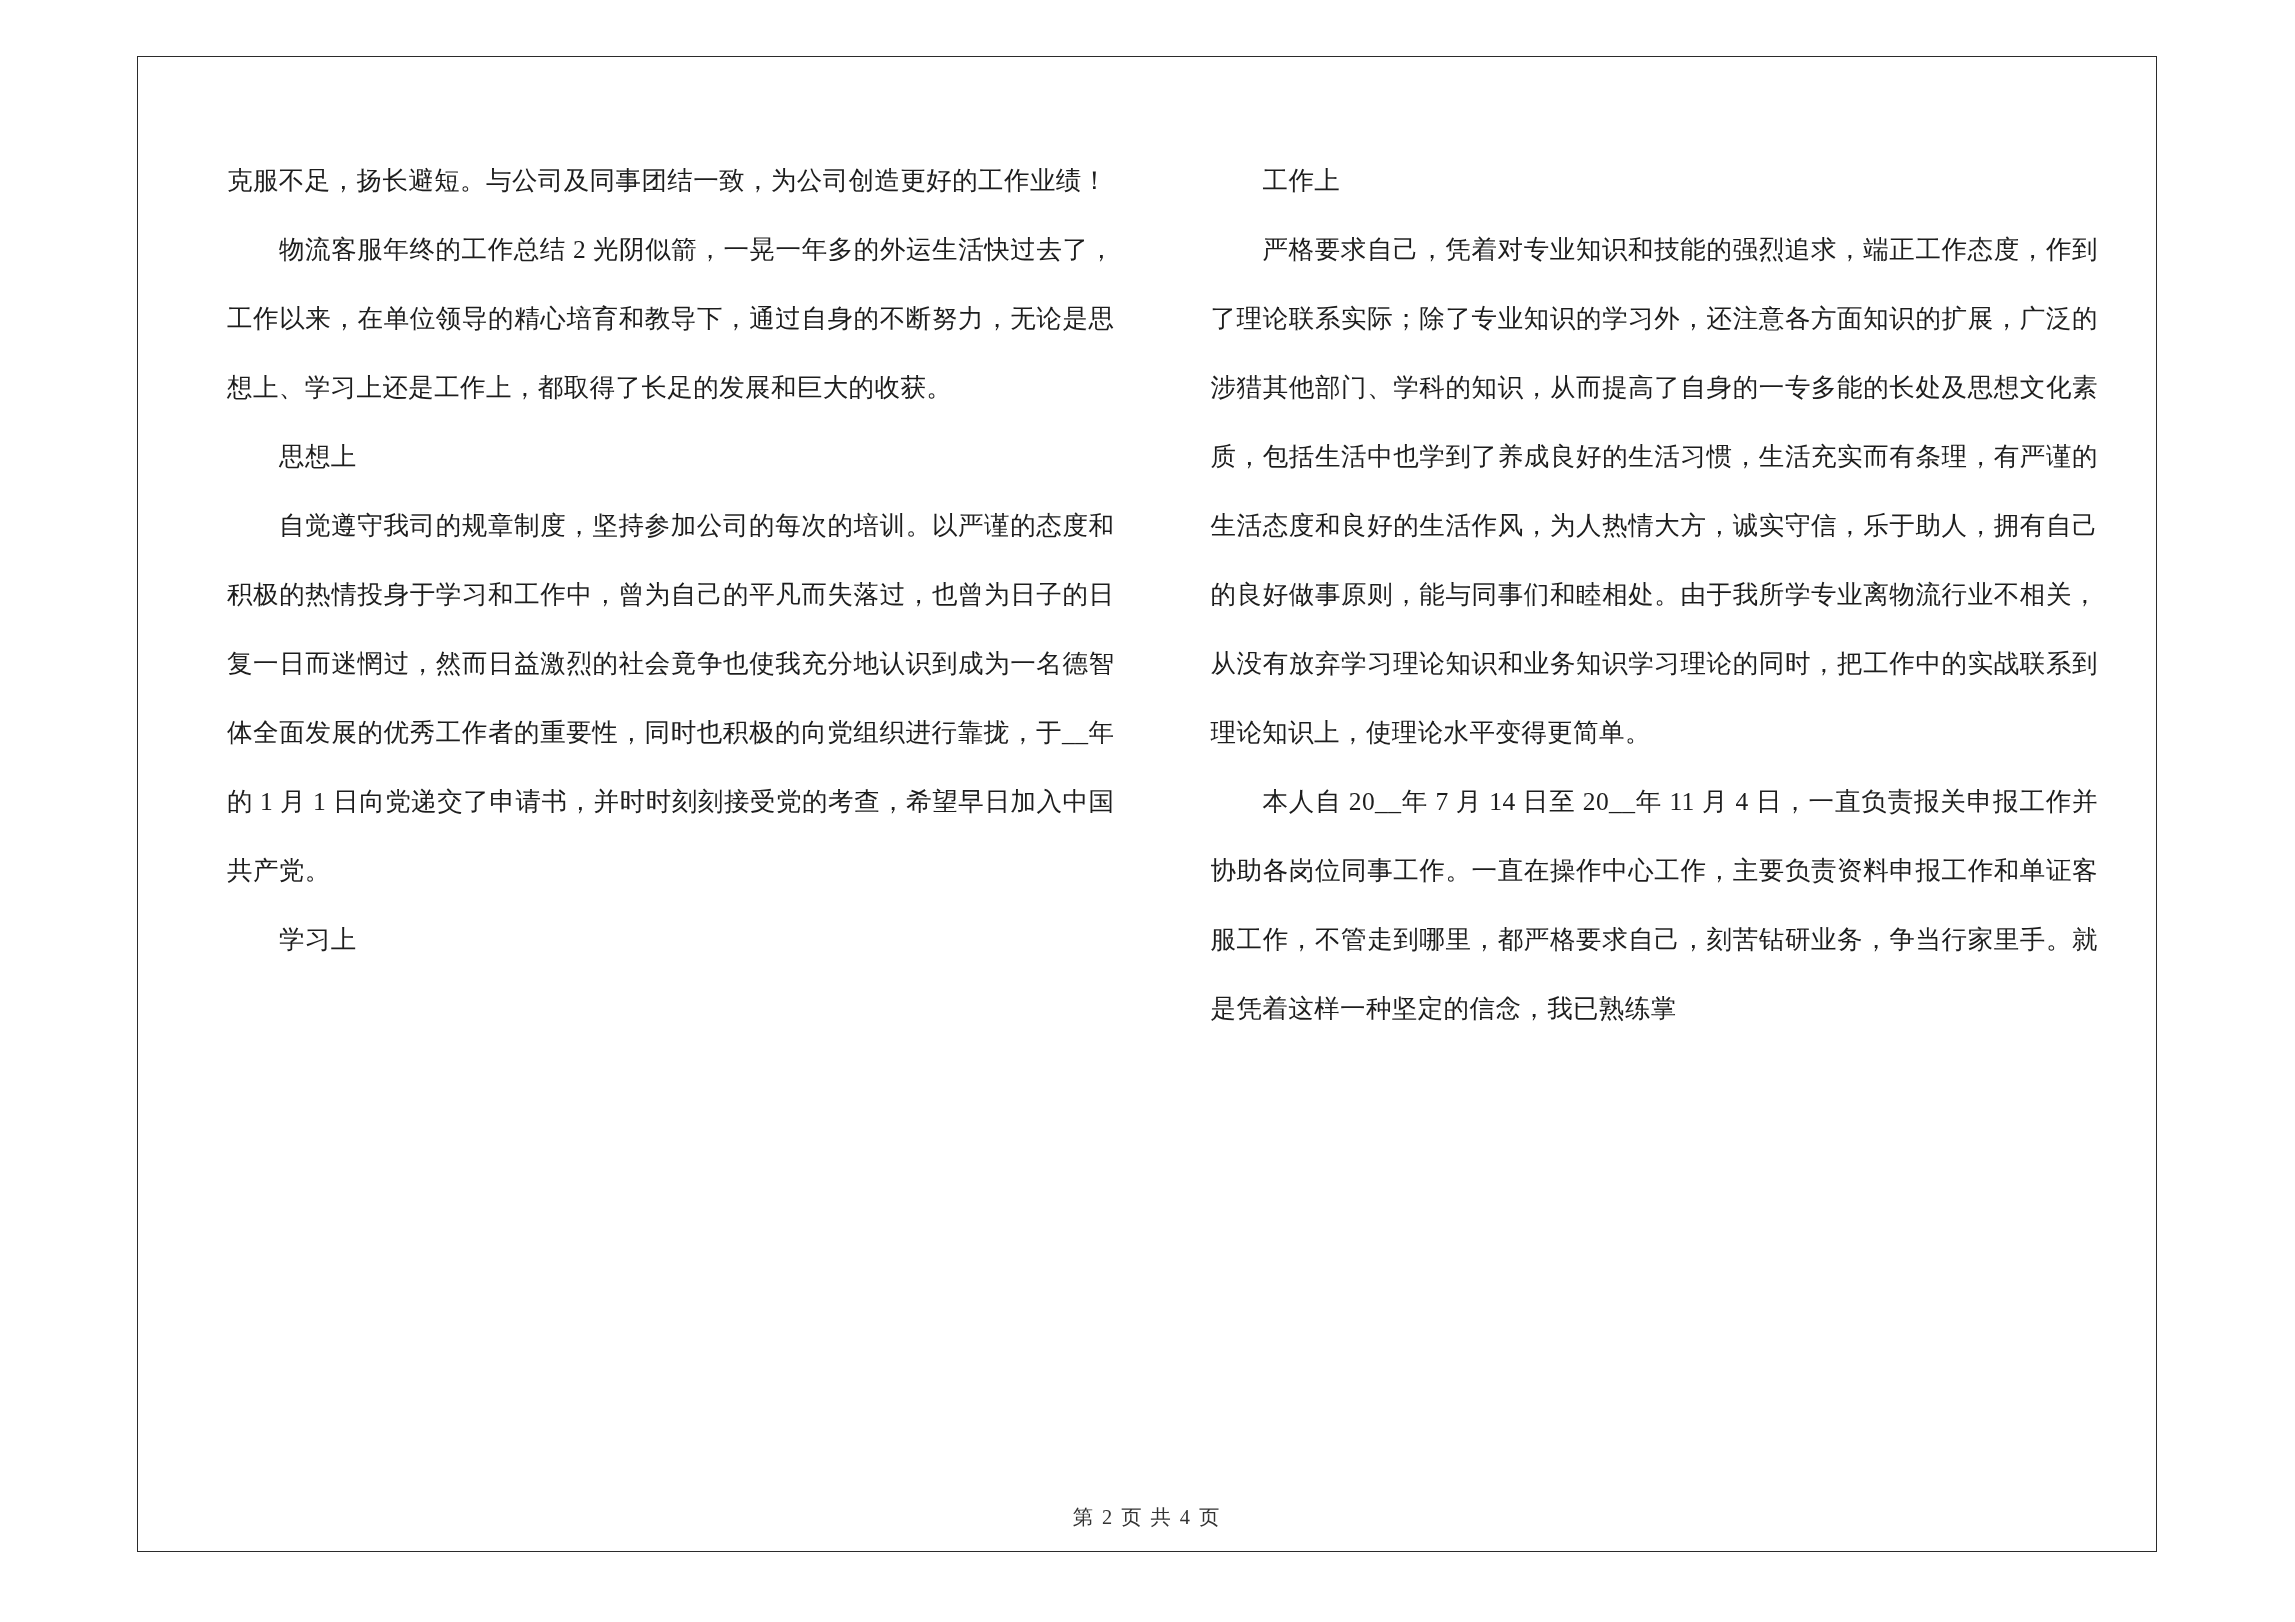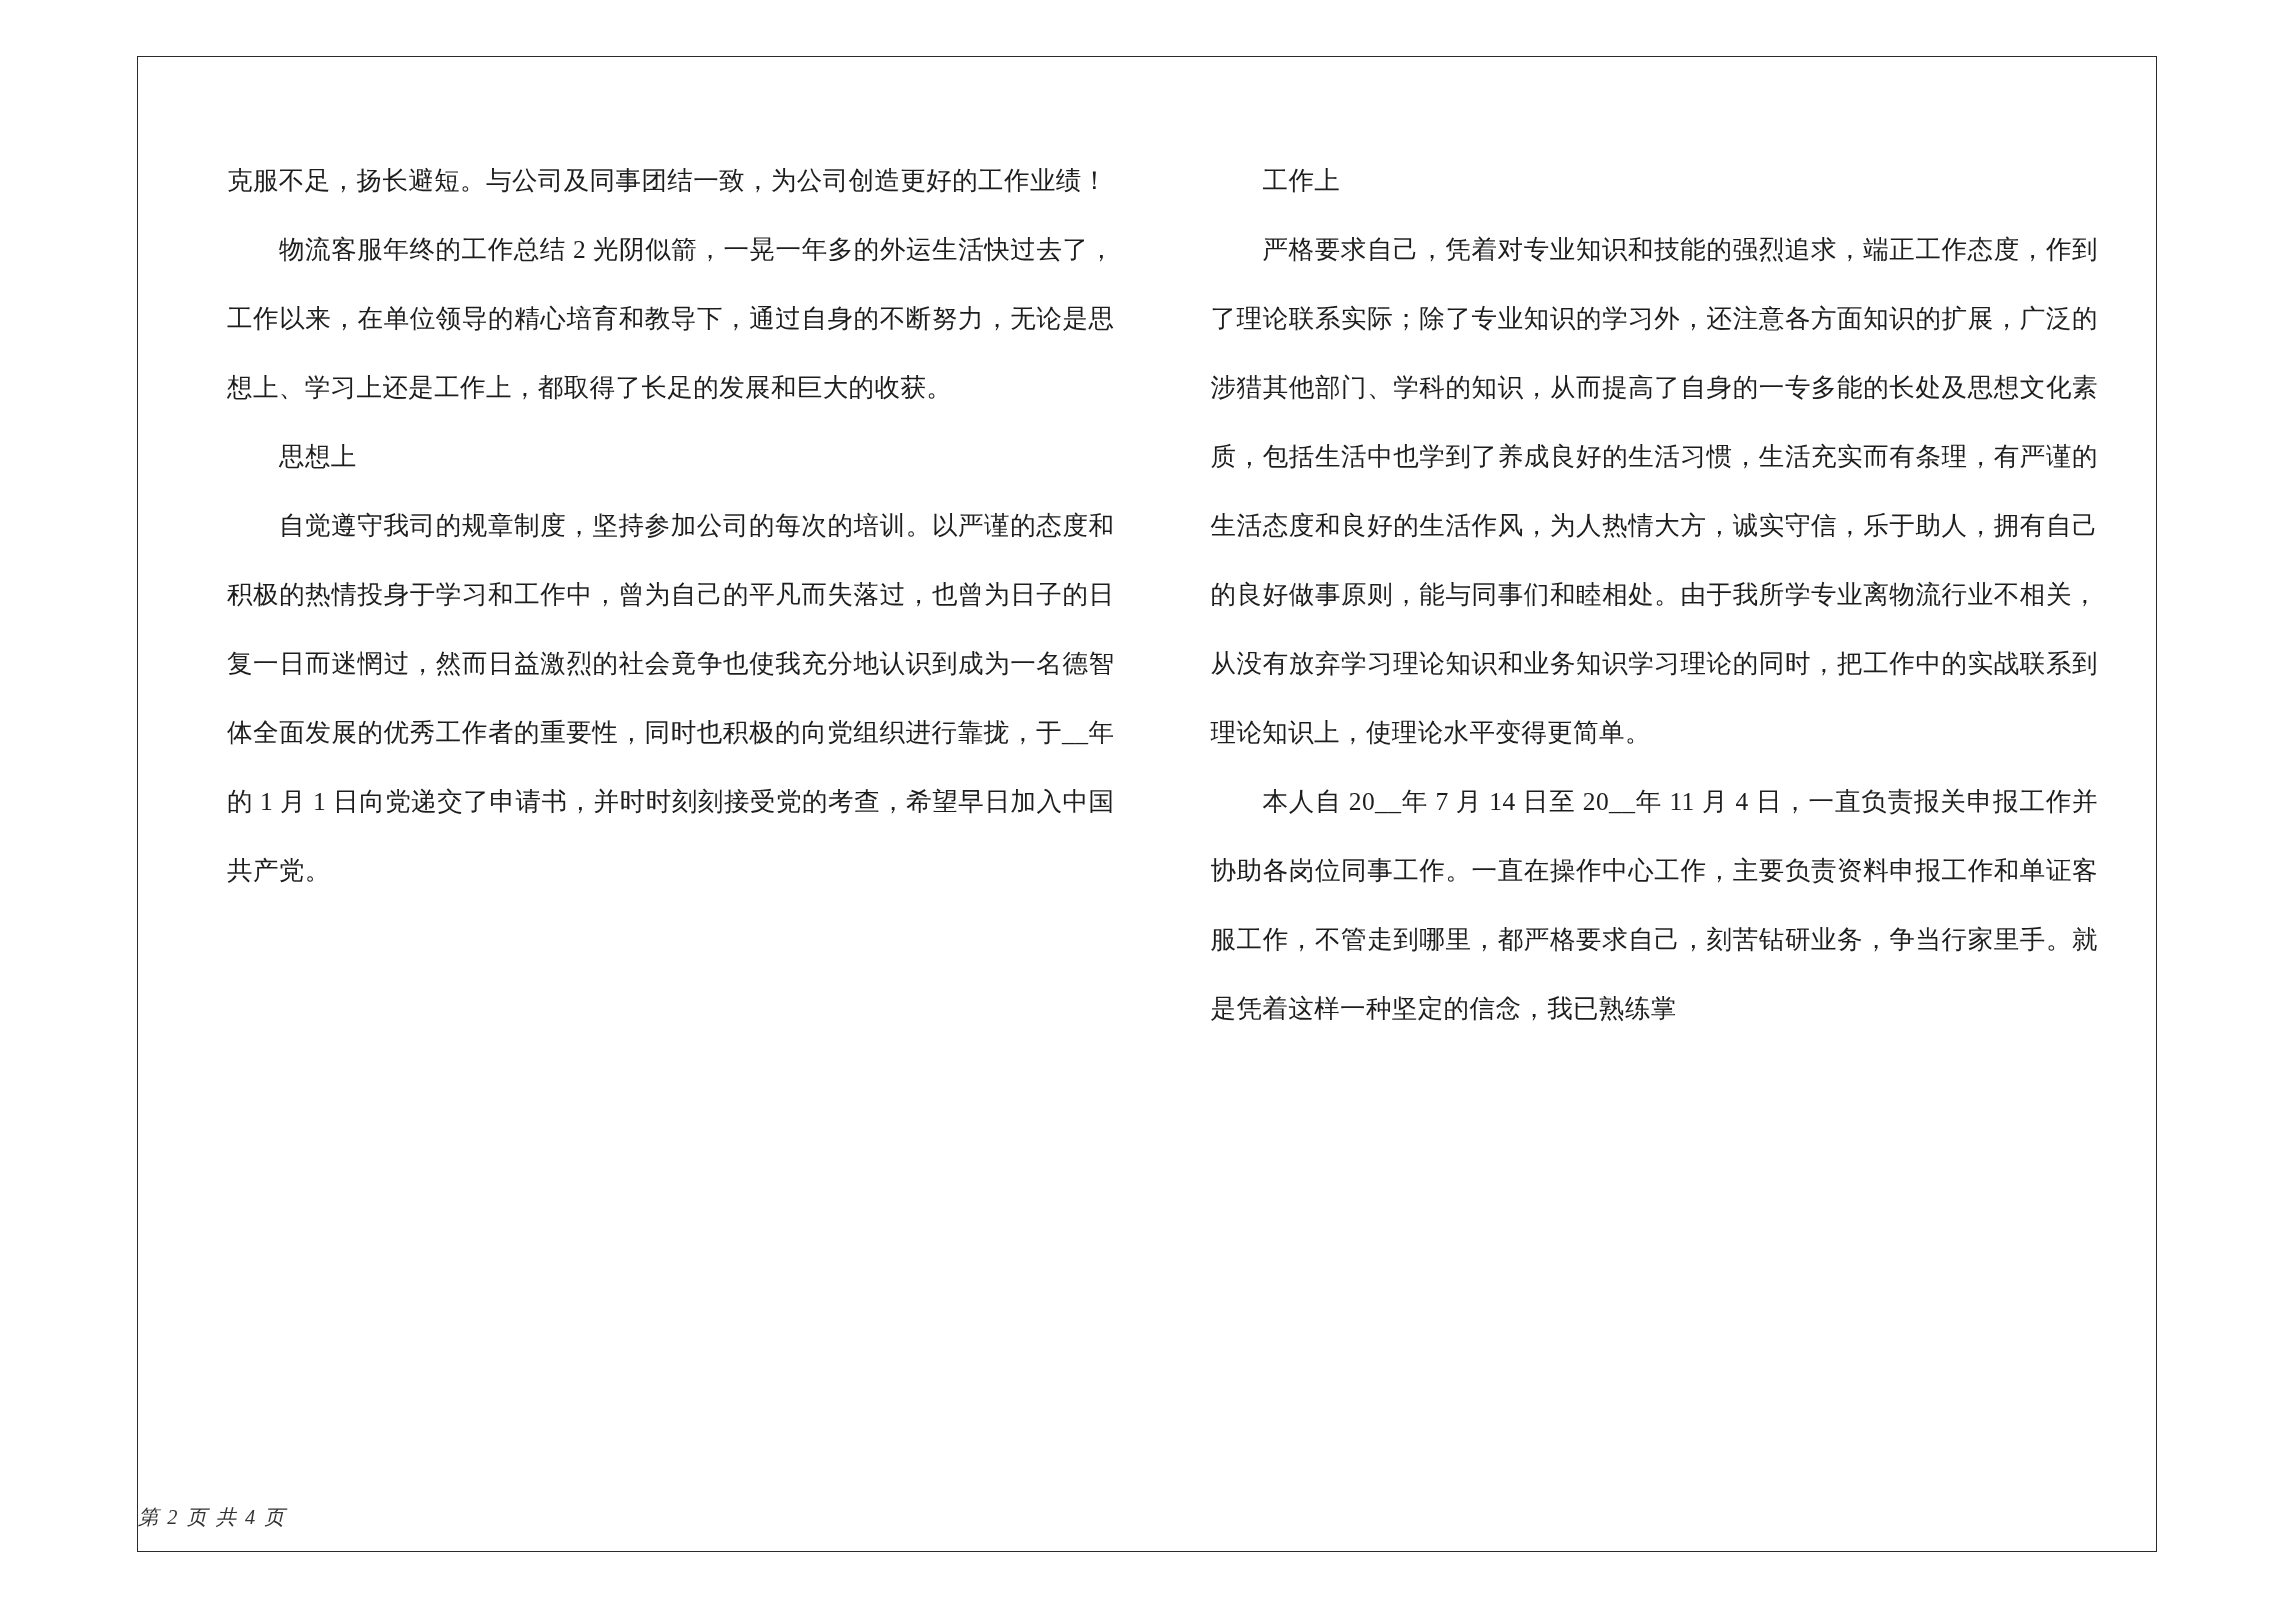--- a/index.html
+++ b/index.html
@@ -75,41 +75,41 @@
     text-indent: 52px;
   }
   .spaced {
     letter-spacing: 2px;
   }
   .footer {
     position: absolute;
     left: 0;
     bottom: 20.4px;
     width: 100%;
-    text-align: left;
+    text-align: center;
     font-size: 20.4px;
     color: #333;
     letter-spacing: 1.9px;
     font-family: "Liberation Serif", "DejaVu Serif", serif;
-    font-style: italic;
   }
 </style>
 </head>
 <body>
 
 <div class="page">
 
 
   <div class="columns">
 
     <div class="col col-left">
       <p class="para">克服不足，扬长避短。与公司及同事团结一致，为公司创造更好的工作业绩！</p>
       <p class="para indent">物流客服年终的工作总结 2    光阴似箭，一晃一年多的外运生活快过去了，工作以来，在单位领导的精心培育和教导下，通过自身的不断努力，无论是思想上、学习上还是工作上，都取得了长足的发展和巨大的收获。</p>
       <p class="para indent spaced">思想上</p>
       <p class="para indent">自觉遵守我司的规章制度，坚持参加公司的每次的培训。以严谨的态度和积极的热情投身于学习和工作中，曾为自己的平凡而失落过，也曾为日子的日复一日而迷惘过，然而日益激烈的社会竟争也使我充分地认识到成为一名德智体全面发展的优秀工作者的重要性，同时也积极的向党组织进行靠拢，于__年的 1 月 1 日向党递交了申请书，并时时刻刻接受党的考查，希望早日加入中国共产党。</p>
+      <p class="para indent spaced">学习上</p>
     </div>
 
     <div class="col col-right">
       <p class="para indent spaced">工作上</p>
       <p class="para indent">严格要求自己，凭着对专业知识和技能的强烈追求，端正工作态度，作到了理论联系实际；除了专业知识的学习外，还注意各方面知识的扩展，广泛的涉猎其他部门、学科的知识，从而提高了自身的一专多能的长处及思想文化素质，包括生活中也学到了养成良好的生活习惯，生活充实而有条理，有严谨的生活态度和良好的生活作风，为人热情大方，诚实守信，乐于助人，拥有自己的良好做事原则，能与同事们和睦相处。由于我所学专业离物流行业不相关，从没有放弃学习理论知识和业务知识学习理论的同时，把工作中的实战联系到理论知识上，使理论水平变得更简单。</p>
       <p class="para indent">本人自 20__年 7 月 14 日至 20__年 11 月 4 日，一直负责报关申报工作并协助各岗位同事工作。一直在操作中心工作，主要负责资料申报工作和单证客服工作，不管走到哪里，都严格要求自己，刻苦钻研业务，争当行家里手。就是凭着这样一种坚定的信念，我已熟练掌</p>
     </div>
 
   </div>
 

